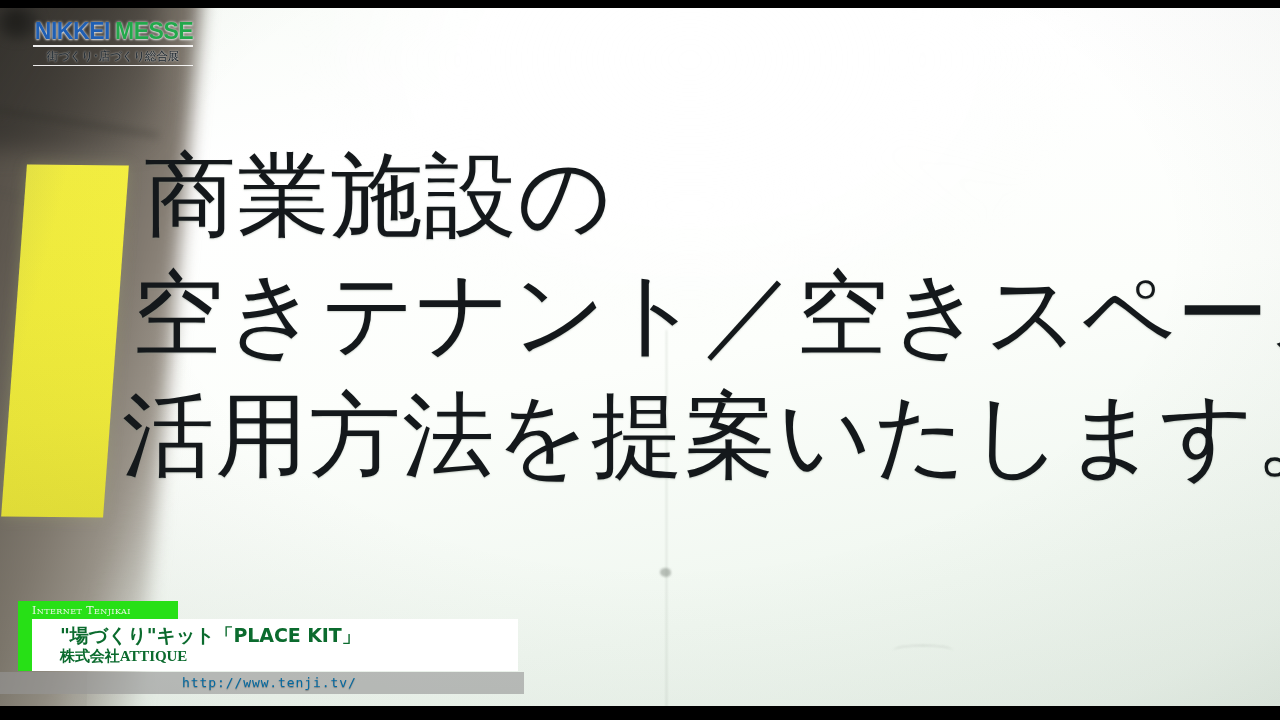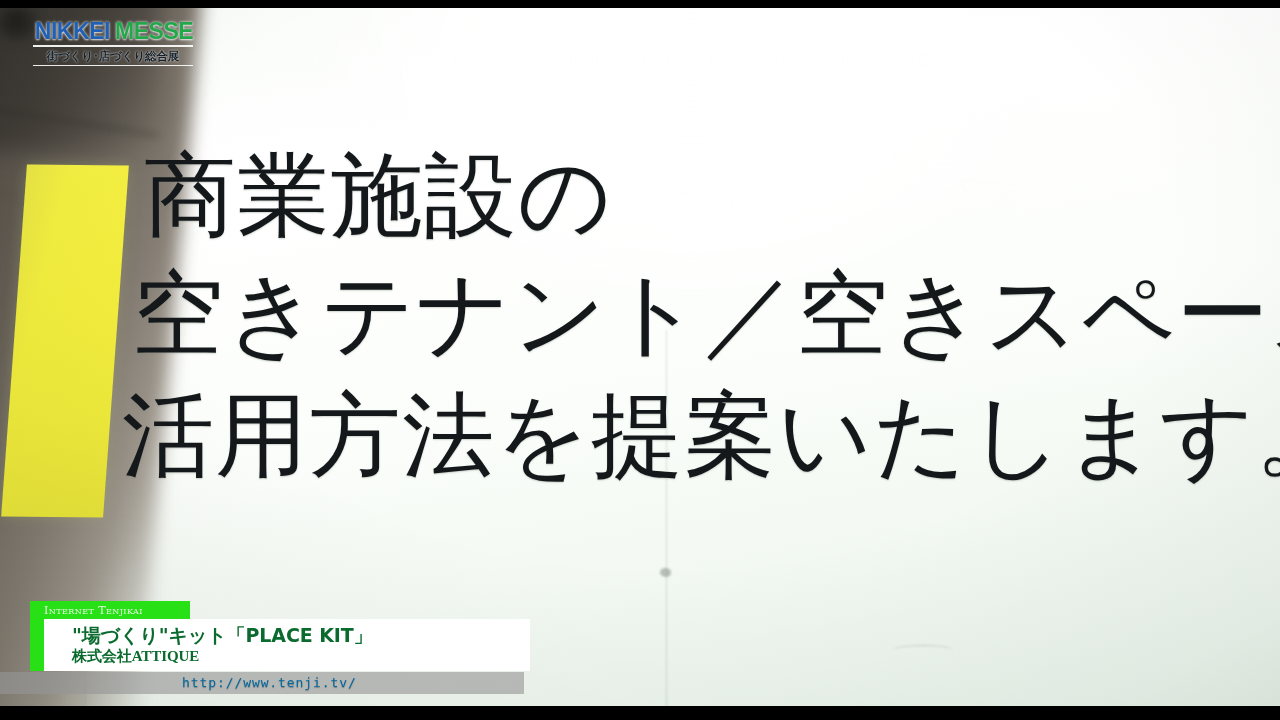--- a/index.html
+++ b/index.html
@@ -203,21 +203,21 @@
   }
   .logo-sub-wrap {
     margin-top: 2px;
     position: relative;
     width: 160px;
     display: flex;
     justify-content: center;
   }
   .logo-sub {
     font-family: "DejaVu Sans", "Liberation Sans", sans-serif;
-    font-weight: 700;
+    font-weight: 400;
     font-size: 11.5px;
     color: #15202a;
     line-height: 1.25;
     letter-spacing: -0.01em;
     white-space: nowrap;
     text-shadow: 0 0 2px rgba(255,255,255,0.95);
   }
   .logo-rule2 {
     margin-top: 2px;
     height: 1.5px;
@@ -226,21 +226,20 @@
     opacity: 0.9;
   }
 
   
   .caption {
     position: absolute;
     left: 18px;
     top: 601px;
     width: 500px;
     z-index: 40;
-    margin-left: 12px;
   }
   .caption-tag {
     width: 160px;
     height: 18px;
     background: #27e016;
     display: flex;
     align-items: center;
     padding-left: 14px;
     box-sizing: border-box;
   }

